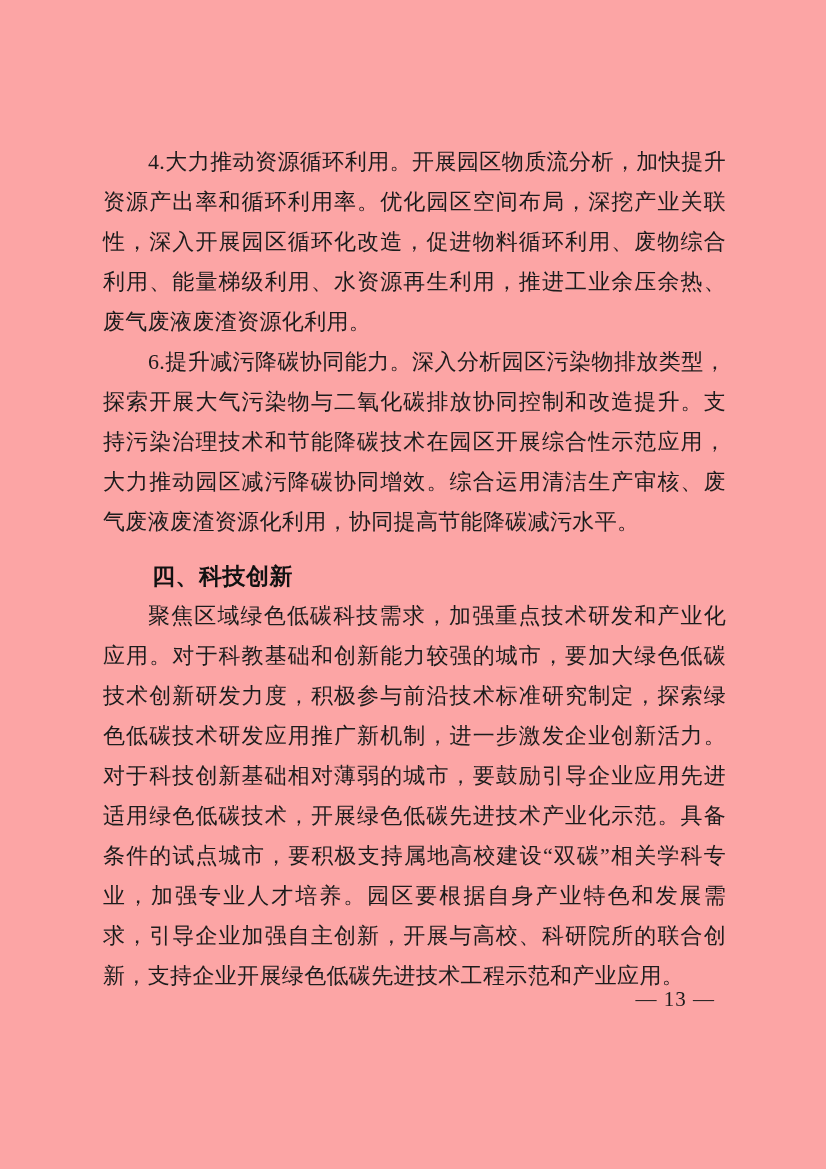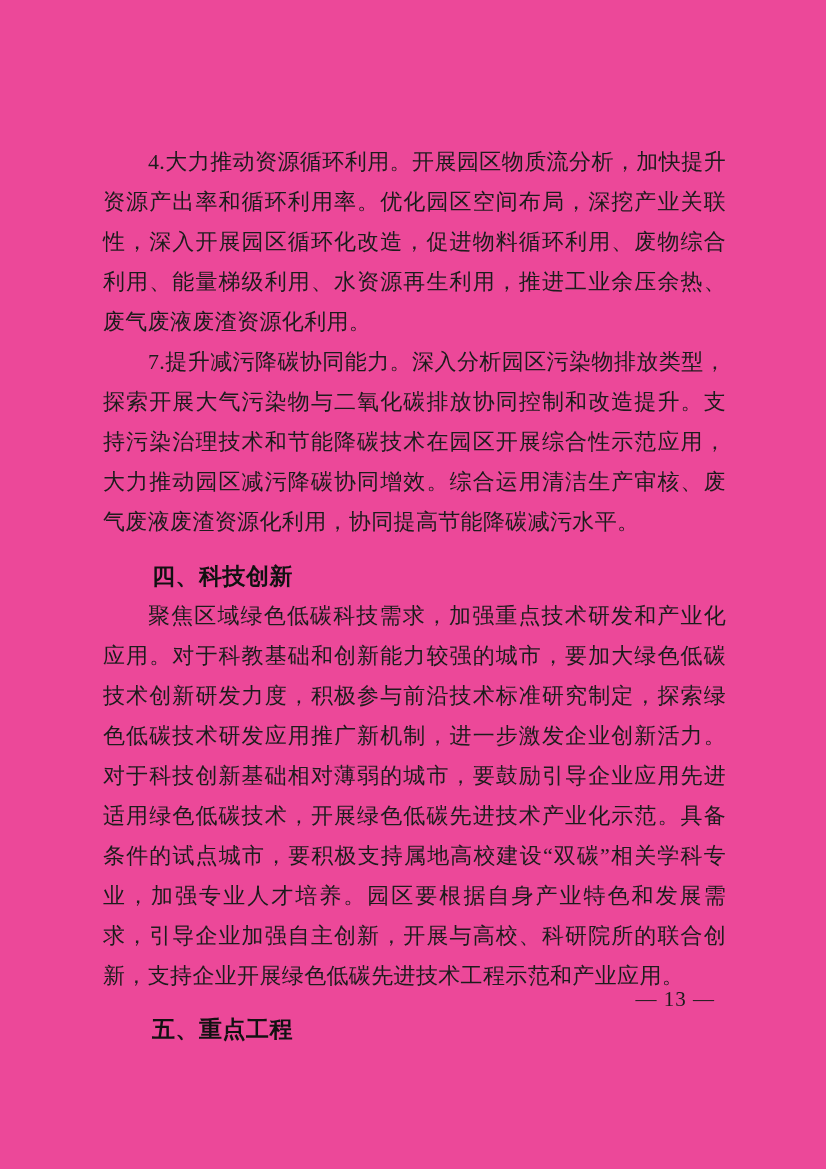--- a/index.html
+++ b/index.html
@@ -4,21 +4,21 @@
 <style>
   html, body {
     margin: 0;
     padding: 0;
     background: #ffffff;
   }
   .page {
     position: relative;
     width: 826px;
     height: 1169px;
-    background: #ec4899;
+    background: #fca5a5;
     overflow: hidden;
     font-family: "Liberation Serif", "DejaVu Serif", serif;
     color: #1c1c1c;
   }
   .content {
     position: absolute;
     left: 103px;
     top: 142px;
     width: 623px;
   }
@@ -60,24 +60,23 @@
   }
 </style>
 </head>
 <body>
 
 <div class="page">
   <div class="content">
 
     <p class="body-para"><span class="lead">4.大力推动资源循环利用。</span><span>开展园区物质流分析，加快提升资源产出率和循环利用率。优化园区空间布局，深挖产业关联性，深入开展园区循环化改造，促进物料循环利用、废物综合利用、能量梯级利用、水资源再生利用，推进工业余压余热、废气废液废渣资源化利用。</span></p>
 
-    <p class="body-para"><span class="lead">7.提升减污降碳协同能力。</span><span>深入分析园区污染物排放类型，探索开展大气污染物与二氧化碳排放协同控制和改造提升。支持污染治理技术和节能降碳技术在园区开展综合性示范应用，大力推动园区减污降碳协同增效。综合运用清洁生产审核、废气废液废渣资源化利用，协同提高节能降碳减污水平。</span></p>
+    <p class="body-para"><span class="lead">6.提升减污降碳协同能力。</span><span>深入分析园区污染物排放类型，探索开展大气污染物与二氧化碳排放协同控制和改造提升。支持污染治理技术和节能降碳技术在园区开展综合性示范应用，大力推动园区减污降碳协同增效。综合运用清洁生产审核、废气废液废渣资源化利用，协同提高节能降碳减污水平。</span></p>
 
     <h2 class="section-heading">四、科技创新</h2>
 
     <p class="body-para"><span>聚焦区域绿色低碳科技需求，加强重点技术研发和产业化应用。对于科教基础和创新能力较强的城市，要加大绿色低碳技术创新研发力度，积极参与前沿技术标准研究制定，探索绿色低碳技术研发应用推广新机制，进一步激发企业创新活力。对于科技创新基础相对薄弱的城市，要鼓励引导企业应用先进适用绿色低碳技术，开展绿色低碳先进技术产业化示范。具备条件的试点城市，要积极支持属地高校建设“双碳”相关学科专业，加强专业人才培养。园区要根据自身产业特色和发展需求，引导企业加强自主创新，开展与高校、科研院所的联合创新，支持企业开展绿色低碳先进技术工程示范和产业应用。</span></p>
 
-    <h2 class="section-heading second">五、重点工程</h2>
 
   </div>
 
   <div class="page-number">— 13 —</div>
 </div>
 
 </body></html>

